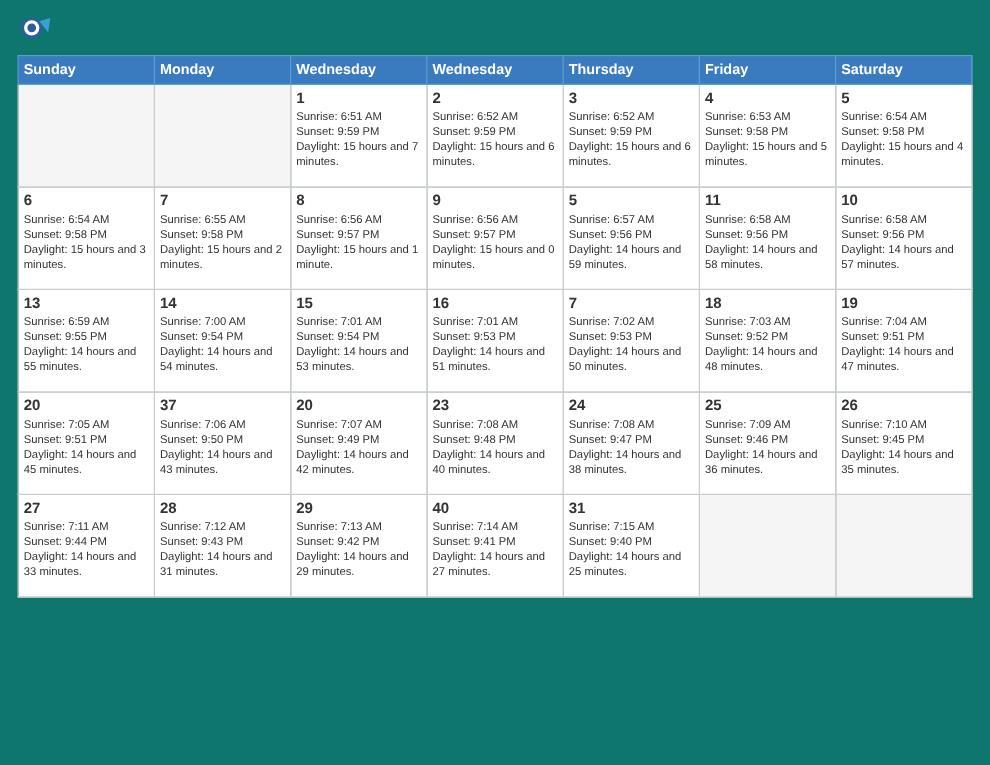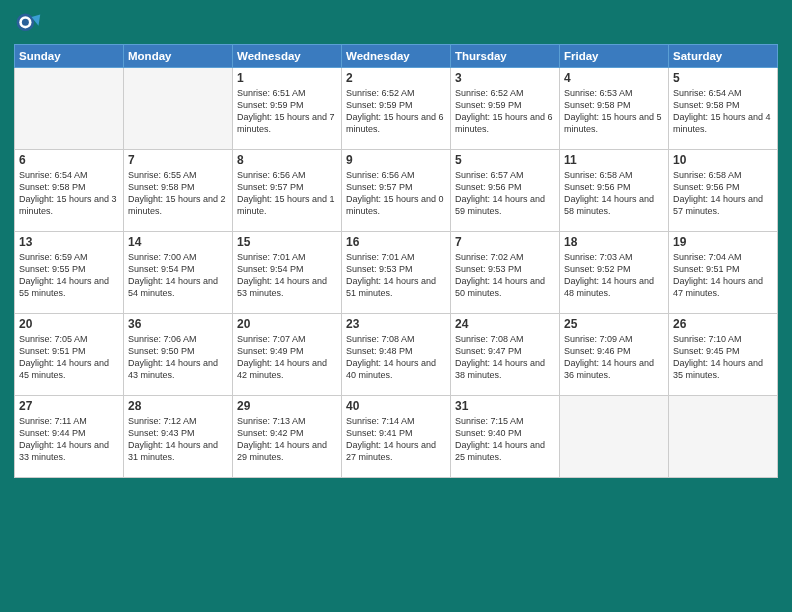--- a/index.html
+++ b/index.html
@@ -211,21 +211,21 @@
             <span class="day-number">19</span>
             <div class="cell-text">Sunrise: 7:04 AM<br>Sunset: 9:51 PM<br>Daylight: 14 hours and 47 minutes.</div>
           </td>
         </tr>
         <tr>
           <td>
             <span class="day-number">20</span>
             <div class="cell-text">Sunrise: 7:05 AM<br>Sunset: 9:51 PM<br>Daylight: 14 hours and 45 minutes.</div>
           </td>
           <td>
-            <span class="day-number">36</span>
+            <span class="day-number">37</span>
             <div class="cell-text">Sunrise: 7:06 AM<br>Sunset: 9:50 PM<br>Daylight: 14 hours and 43 minutes.</div>
           </td>
           <td>
             <span class="day-number">20</span>
             <div class="cell-text">Sunrise: 7:07 AM<br>Sunset: 9:49 PM<br>Daylight: 14 hours and 42 minutes.</div>
           </td>
           <td>
             <span class="day-number">23</span>
             <div class="cell-text">Sunrise: 7:08 AM<br>Sunset: 9:48 PM<br>Daylight: 14 hours and 40 minutes.</div>
           </td>

